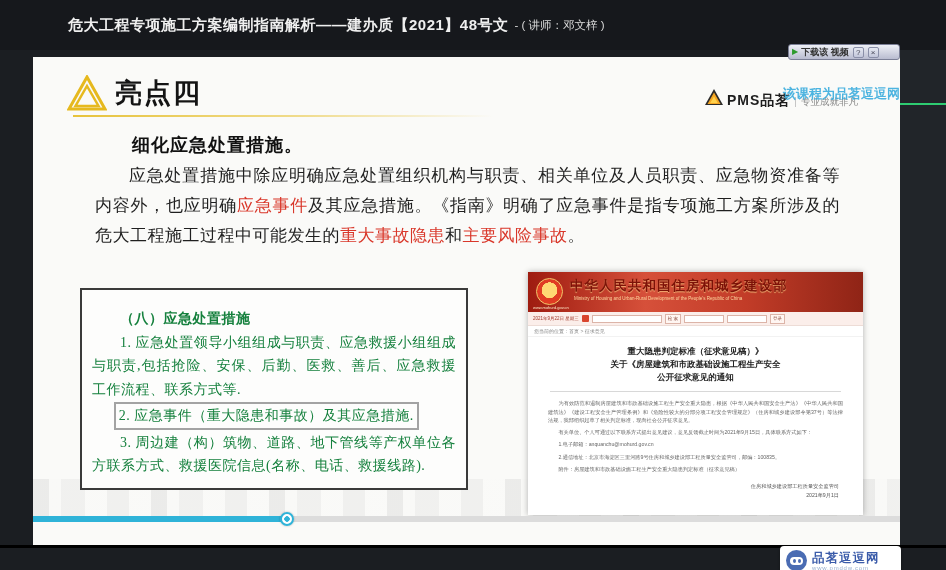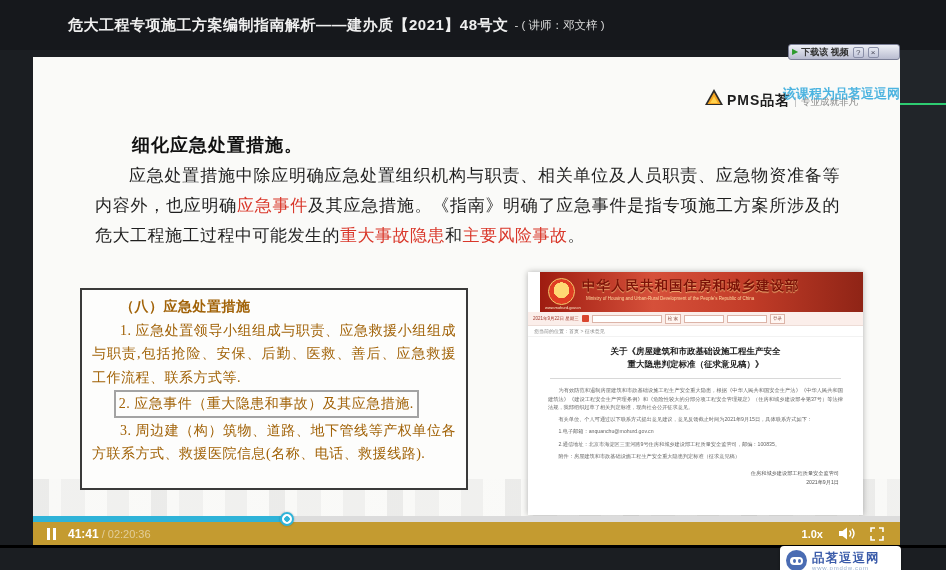--- a/index.html
+++ b/index.html
@@ -35,28 +35,28 @@
 
   .hl-group { position:absolute; left:34px; top:18px; width:440px; }
   .hl-row { display:flex; align-items:center; gap:8px; }
   .hl-text { font-size:27px; font-weight:bold; color:#141414; letter-spacing:2px; }
   .hl-underline { margin-top:4px; margin-left:6px; height:2px; width:420px; background:linear-gradient(90deg,#e7c33c,#f0dc8e 55%,rgba(245,240,215,0)); }
 
   .sec-head { position:absolute; left:99px; top:76px; font-size:18px; font-weight:bold; color:#111; letter-spacing:1px; }
   .body-text { position:absolute; left:62px; top:104px; width:745px; font-size:17px; line-height:30px; color:#1f1f1f; text-align:justify; text-indent:2em; letter-spacing:.5px; }
   .red { color:#d9372a; }
 
-  .ref-box { position:absolute; left:47px; top:231px; width:388px; height:202px; border:2px solid #3a3a3a; background:#fdfdfc; padding:5px 10px; font-family:"Liberation Serif","DejaVu Serif",serif; font-size:14px; line-height:23.5px; color:#a16207; text-align:justify; letter-spacing:.5px; z-index:1; }
+  .ref-box { position:absolute; left:47px; top:231px; width:388px; height:202px; border:2px solid #3a3a3a; background:#fdfdfc; padding:17px 10px; font-family:"Liberation Serif","DejaVu Serif",serif; font-size:14px; line-height:23.5px; color:#15803d; text-align:justify; letter-spacing:.5px; z-index:1; }
   .rb-head { text-indent:2em; font-weight:bold; }
   .rb-item { text-indent:2em; }
   .rb-red { margin:1px 0 1px 1.55em; padding:0 3px; border:2px solid #a3a3a3; width:max-content; max-width:100%; }
 
   
   .gov-doc { position:absolute; left:495px; top:215px; width:335px; height:243px; background:#fff; box-shadow:0 0 6px rgba(0,0,0,.3); z-index:1; font-family:"Liberation Sans","DejaVu Sans",sans-serif; }
-  .gd-banner { position:relative; height:40px; background:linear-gradient(90deg,#9e1c10,#d6503a 35%,#c23c28 65%,#8f2416); overflow:hidden;margin-left:12px; }
+  .gd-banner { position:relative; height:40px; background:linear-gradient(90deg,#9e1c10,#d6503a 35%,#c23c28 65%,#8f2416); overflow:hidden; }
   .gd-emblem { position:absolute; left:8px; top:6px; width:27px; height:27px; border-radius:50%; border:1px solid #f3c96a; background:radial-gradient(circle at 50% 45%, #ffd873 0 42%, #e03b23 43% 100%); }
   .gd-ministry { position:absolute; left:42px; top:5px; font-size:13.5px; font-weight:bold; color:#7d1208; text-shadow:0 1px 1px rgba(255,215,140,.75); letter-spacing:1px; white-space:nowrap; }
   .gd-ministry-en { position:absolute; left:46px; top:24px; font-size:4.5px; color:#ffd9a0; white-space:nowrap; }
   .gd-url { position:absolute; left:5px; bottom:2px; font-size:4px; color:#ffe9c9; }
   .gd-toolbar { height:14px; background:#fbeeea; border-bottom:1px solid #eddcd6; display:flex; align-items:center; gap:3px; padding:0 5px; font-size:4.5px; color:#a3392c; }
   .gd-searchicon { width:7px; height:7px; background:#d9452e; border-radius:1px; }
   .gd-input { height:8px; background:#fff; border:1px solid #dcb4a8; }
   .gd-input.lg { width:70px; } .gd-input.sm { width:40px; }
   .gd-btn { padding:0 2px; background:#fff6f2; border:1px solid #dcb4a8; color:#8c4a3c; font-size:4.5px; line-height:8px; }
   .gd-crumb { height:11px; font-size:5px; color:#888; padding:2px 6px; border-bottom:1px solid #f2f2f2; }
@@ -124,20 +124,30 @@
         <polygon points="9,0 18,16 0,16" fill="#2b2b2b"></polygon>
         <polygon points="9,3.5 15.5,15 2.5,15" fill="#f5a623"></polygon>
         <polygon points="9,7.5 12.8,14 5.2,14" fill="#ffd24d"></polygon>
       </svg>
       <span class="pms-name">PMS品茗</span>
       <span class="pms-sep">|</span>
       <span class="pms-tag">专业成就非凡</span>
     </div>
     <div class="wm-blue">该课程为品茗逗逗网ww</div>
 
+    <div class="hl-group">
+      <div class="hl-row">
+        <svg width="40" height="36" viewBox="0 0 40 36">
+          <polygon points="20,2 38,34 2,34" fill="none" stroke="#e6b91e" stroke-width="3"></polygon>
+          <polygon points="20,11 31.5,31 8.5,31" fill="none" stroke="#e6b91e" stroke-width="2.5"></polygon>
+        </svg>
+        <span class="hl-text">亮点四</span>
+      </div>
+      <div class="hl-underline"></div>
+    </div>
 
     <div class="sec-head">细化应急处置措施。</div>
 
     <p class="body-text"><span>应急处置措施中除应明确应急处置组织机构与职责、相关单位及人员职责、应急物资准备等内容外，也应明确</span><span class="red">应急事件</span><span>及其应急措施。《指南》明确了应急事件是指专项施工方案所涉及的危大工程施工过程中可能发生的</span><span class="red">重大事故隐患</span><span>和</span><span class="red">主要风险事故</span><span>。</span></p>
 
     <div class="ref-box">
       <div class="rb-head">（八）应急处置措施</div>
       <div class="rb-item">1. 应急处置领导小组组成与职责、应急救援小组组成与职责,包括抢险、安保、后勤、医救、善后、应急救援工作流程、联系方式等.</div>
       <div class="rb-red"><span>2. 应急事件（重大隐患和事故）及其应急措施.</span></div>
       <div class="rb-item">3. 周边建（构）筑物、道路、地下管线等产权单位各方联系方式、救援医院信息(名称、电话、救援线路).</div>
@@ -154,62 +164,40 @@
         <span>2021年9月22日 星期三</span>
         <span class="gd-searchicon"></span>
         <span class="gd-input lg"></span>
         <span class="gd-btn">检 索</span>
         <span class="gd-input sm"></span>
         <span class="gd-input sm"></span>
         <span class="gd-btn">登录</span>
       </div>
       <div class="gd-crumb">您当前的位置：首页 &gt; 征求意见</div>
       <div class="gd-body">
+        <div class="gd-title">重大隐患判定标准（征求意见稿）》</div>
         <div class="gd-title">关于《房屋建筑和市政基础设施工程生产安全</div>
-        <div class="gd-title">重大隐患判定标准（征求意见稿）》</div>
+        <div class="gd-title">公开征求意见的通知</div>
         <div class="gd-div"></div>
         <div class="gd-p">为有效防范和遏制房屋建筑和市政基础设施工程生产安全重大隐患，根据《中华人民共和国安全生产法》《中华人民共和国建筑法》《建设工程安全生产管理条例》和《危险性较大的分部分项工程安全管理规定》（住房和城乡建设部令第37号）等法律法规，我部组织起草了相关判定标准，现向社会公开征求意见。</div>
         <div class="gd-p">有关单位、个人可通过以下联系方式提出意见建议，意见反馈截止时间为2021年9月15日，具体联系方式如下：</div>
         <div class="gd-line">1.电子邮箱：anquanchu@mohurd.gov.cn</div>
         <div class="gd-line">2.通信地址：北京市海淀区三里河路9号住房和城乡建设部工程质量安全监管司，邮编：100835。</div>
         <div class="gd-line">附件：房屋建筑和市政基础设施工程生产安全重大隐患判定标准（征求意见稿）</div>
         <div class="gd-sig">住房和城乡建设部工程质量安全监管司</div>
         <div class="gd-date">2021年9月1日</div>
       </div>
     </div>
   </div>
 
   <div class="progress">
     <div class="prog-fill"></div>
     <div class="prog-handle"></div>
   </div>
 
-  <div class="controls">
-    <div class="pause-btn">
-        <i></i>
-        <i></i>
-      </div>
-    <span class="time-cur">41:41</span>
-    <span class="time-sep">/</span>
-    <span class="time-dur">02:20:36</span>
-    <div class="ctrl-spacer"></div>
-    <span class="speed">1.0x</span>
-    <span class="ctrl-icon">
-      <svg width="17" height="13" viewBox="0 0 17 13">
-        <polygon points="0,4 3.5,4 8,0.5 8,12.5 3.5,9 0,9" fill="#ffffff"></polygon>
-        <path d="M10.5 3.5 q2.5 3 0 6" stroke="#ffffff" stroke-width="1.4" fill="none"></path>
-        <path d="M13 1.8 q4 4.7 0 9.4" stroke="#ffffff" stroke-width="1.4" fill="none"></path>
-      </svg>
-    </span>
-    <span class="ctrl-icon" style="margin-right:2px;">
-      <svg width="14" height="14" viewBox="0 0 14 14">
-        <path d="M1 5 V1 H5 M9 1 H13 V5 M13 9 V13 H9 M5 13 H1 V9" stroke="#ffffff" stroke-width="1.6" fill="none"></path>
-      </svg>
-    </span>
-  </div>
 
   <div class="pm-logo">
     <div class="pm-circle">
         <div class="pm-face"></div>
       </div>
     <div>
       <div class="pm-name">品茗逗逗网</div>
       <div class="pm-url">www.pmddw.com</div>
     </div>
   </div>

